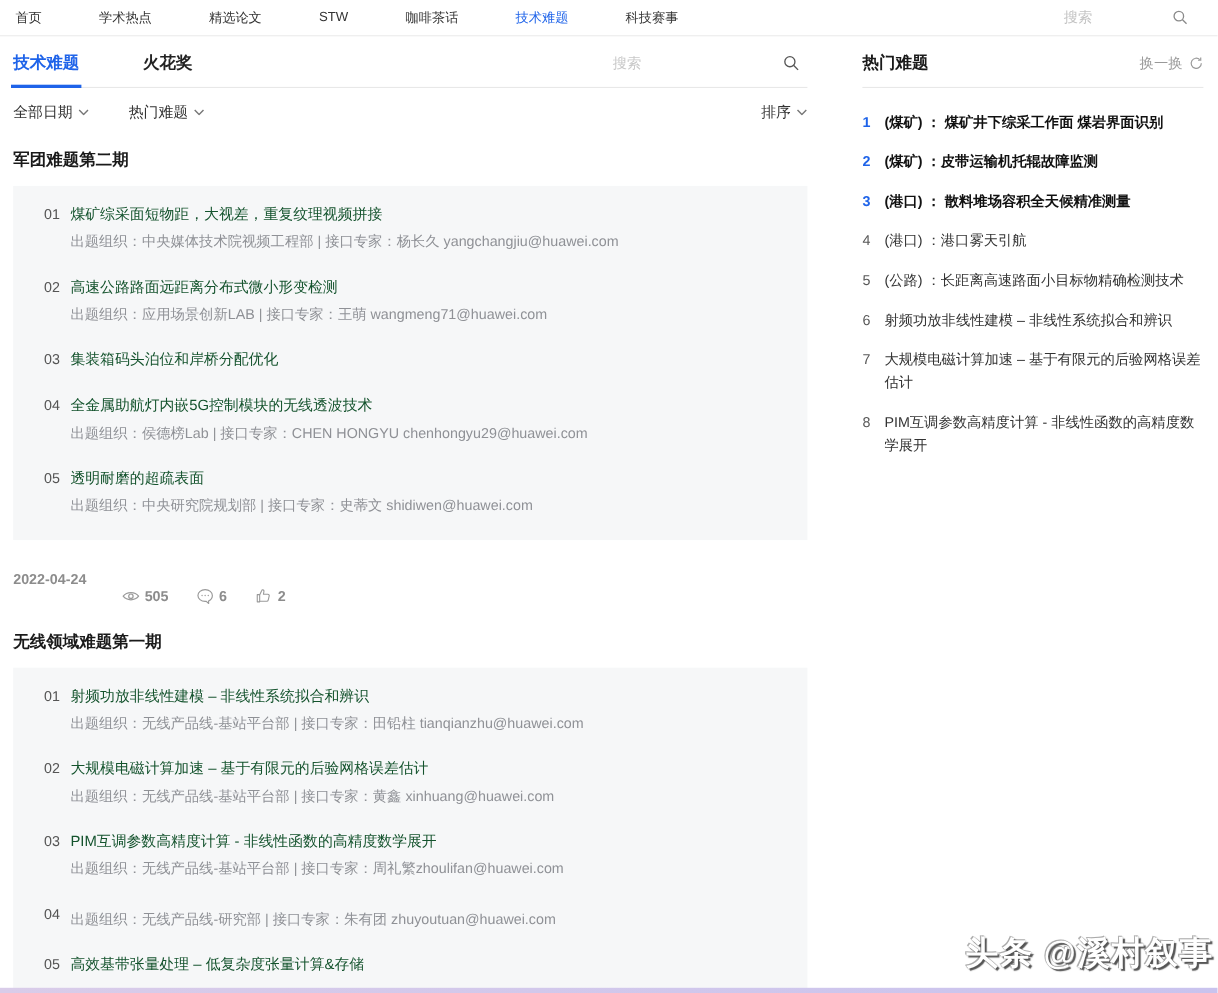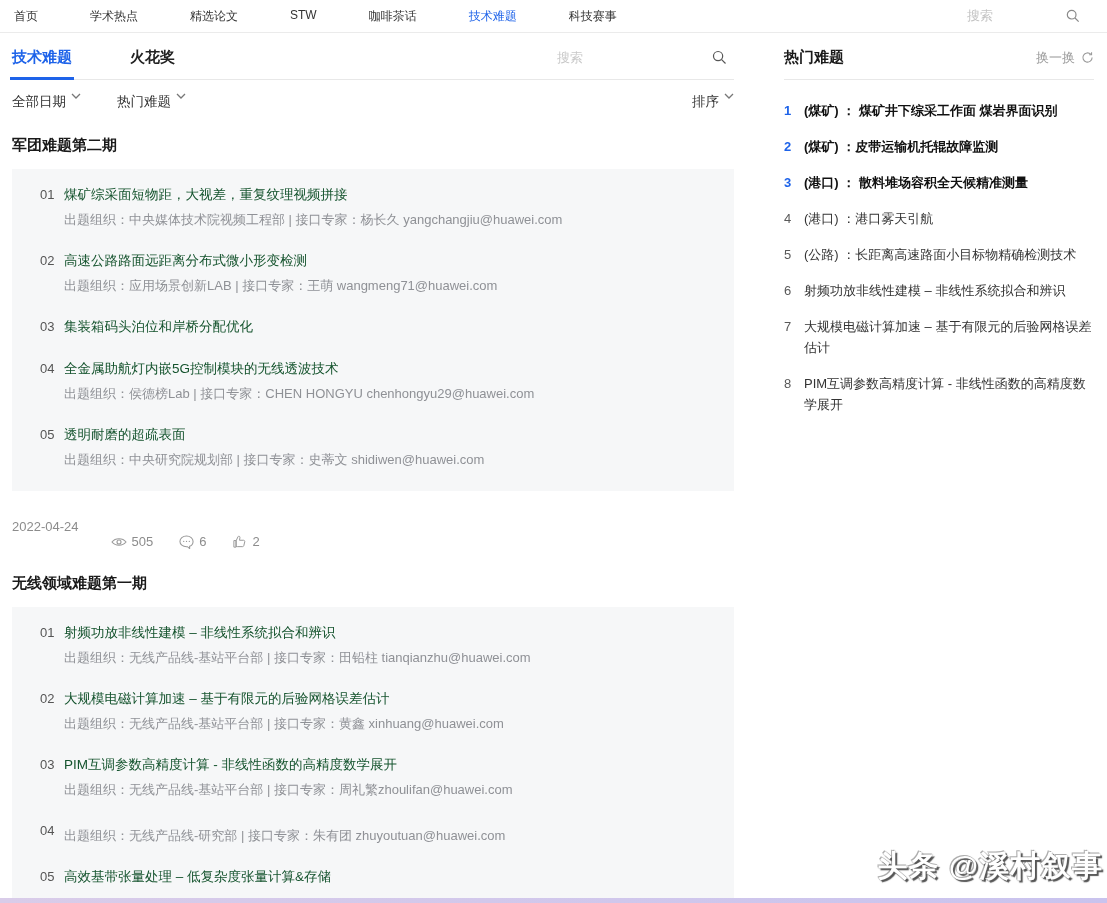--- a/index.html
+++ b/index.html
@@ -27,33 +27,33 @@
   .tabs { display:flex; gap:58px; }
   .tab { font-size:15px; font-weight:bold; color:#222; position:relative; cursor:pointer; }
   .tab.active { color:#1e63e9; }
   .tab.active::after { content:""; position:absolute; left:-2px; right:-2px; bottom:-13px;
     height:3px; background:#1e63e9; }
   .tab-search { margin-left:auto; display:flex; align-items:center; gap:128px; padding-right:6px; }
   .tab-search .ph { color:#c8c8c8; font-size:13px; }
 
   
   .filterbar { display:flex; align-items:center; gap:36px; margin-top:13px; font-size:13.5px; color:#333; }
-  .filter { display:flex; gap:5px; cursor:pointer; }
+  .filter { display:flex; align-items:center; gap:5px; cursor:pointer; }
   .filter-sort { margin-left:auto; }
 
   
   .section-title { font-size:15px; font-weight:bold; color:#1a1a1a; margin-top:25px; }
   .card { background:#f6f7f8; margin-top:14px; padding:16px 20px 22px 28px; }
   .item { display:flex; margin-bottom:22px; }
   .item:last-child { margin-bottom:0; }
   .item .num { font-size:13px; color:#555; width:24px; flex:none; line-height:20px; }
   .item-title { font-size:13.5px; color:#14532d; line-height:20px; cursor:pointer; }
   .item-meta { font-size:13px; color:#8f9196; line-height:18px; margin-top:6px; }
 
-  .stats { display:flex; align-items:center; margin-top:13px; font-size:13px; color:#8c8c8c; }
+  .stats { display:flex; align-items:center; margin-top:13px; font-size:13px; color:#8c8c8c;font-weight:bold; }
   .stats .stat { display:flex; align-items:center; gap:5px;margin-top:30px; }
   .stats .date { margin-right:32px; }
   .stats .stat + .stat { margin-left:26px; }
 
   .section2 .card { padding-bottom:40px; }
 
   
   .hot-head { display:flex; align-items:center; padding:15px 0 12px 0;
     border-bottom:1px solid #e8e8e8; }
   .hot-title { font-size:15px; font-weight:bold; color:#1a1a1a; }

